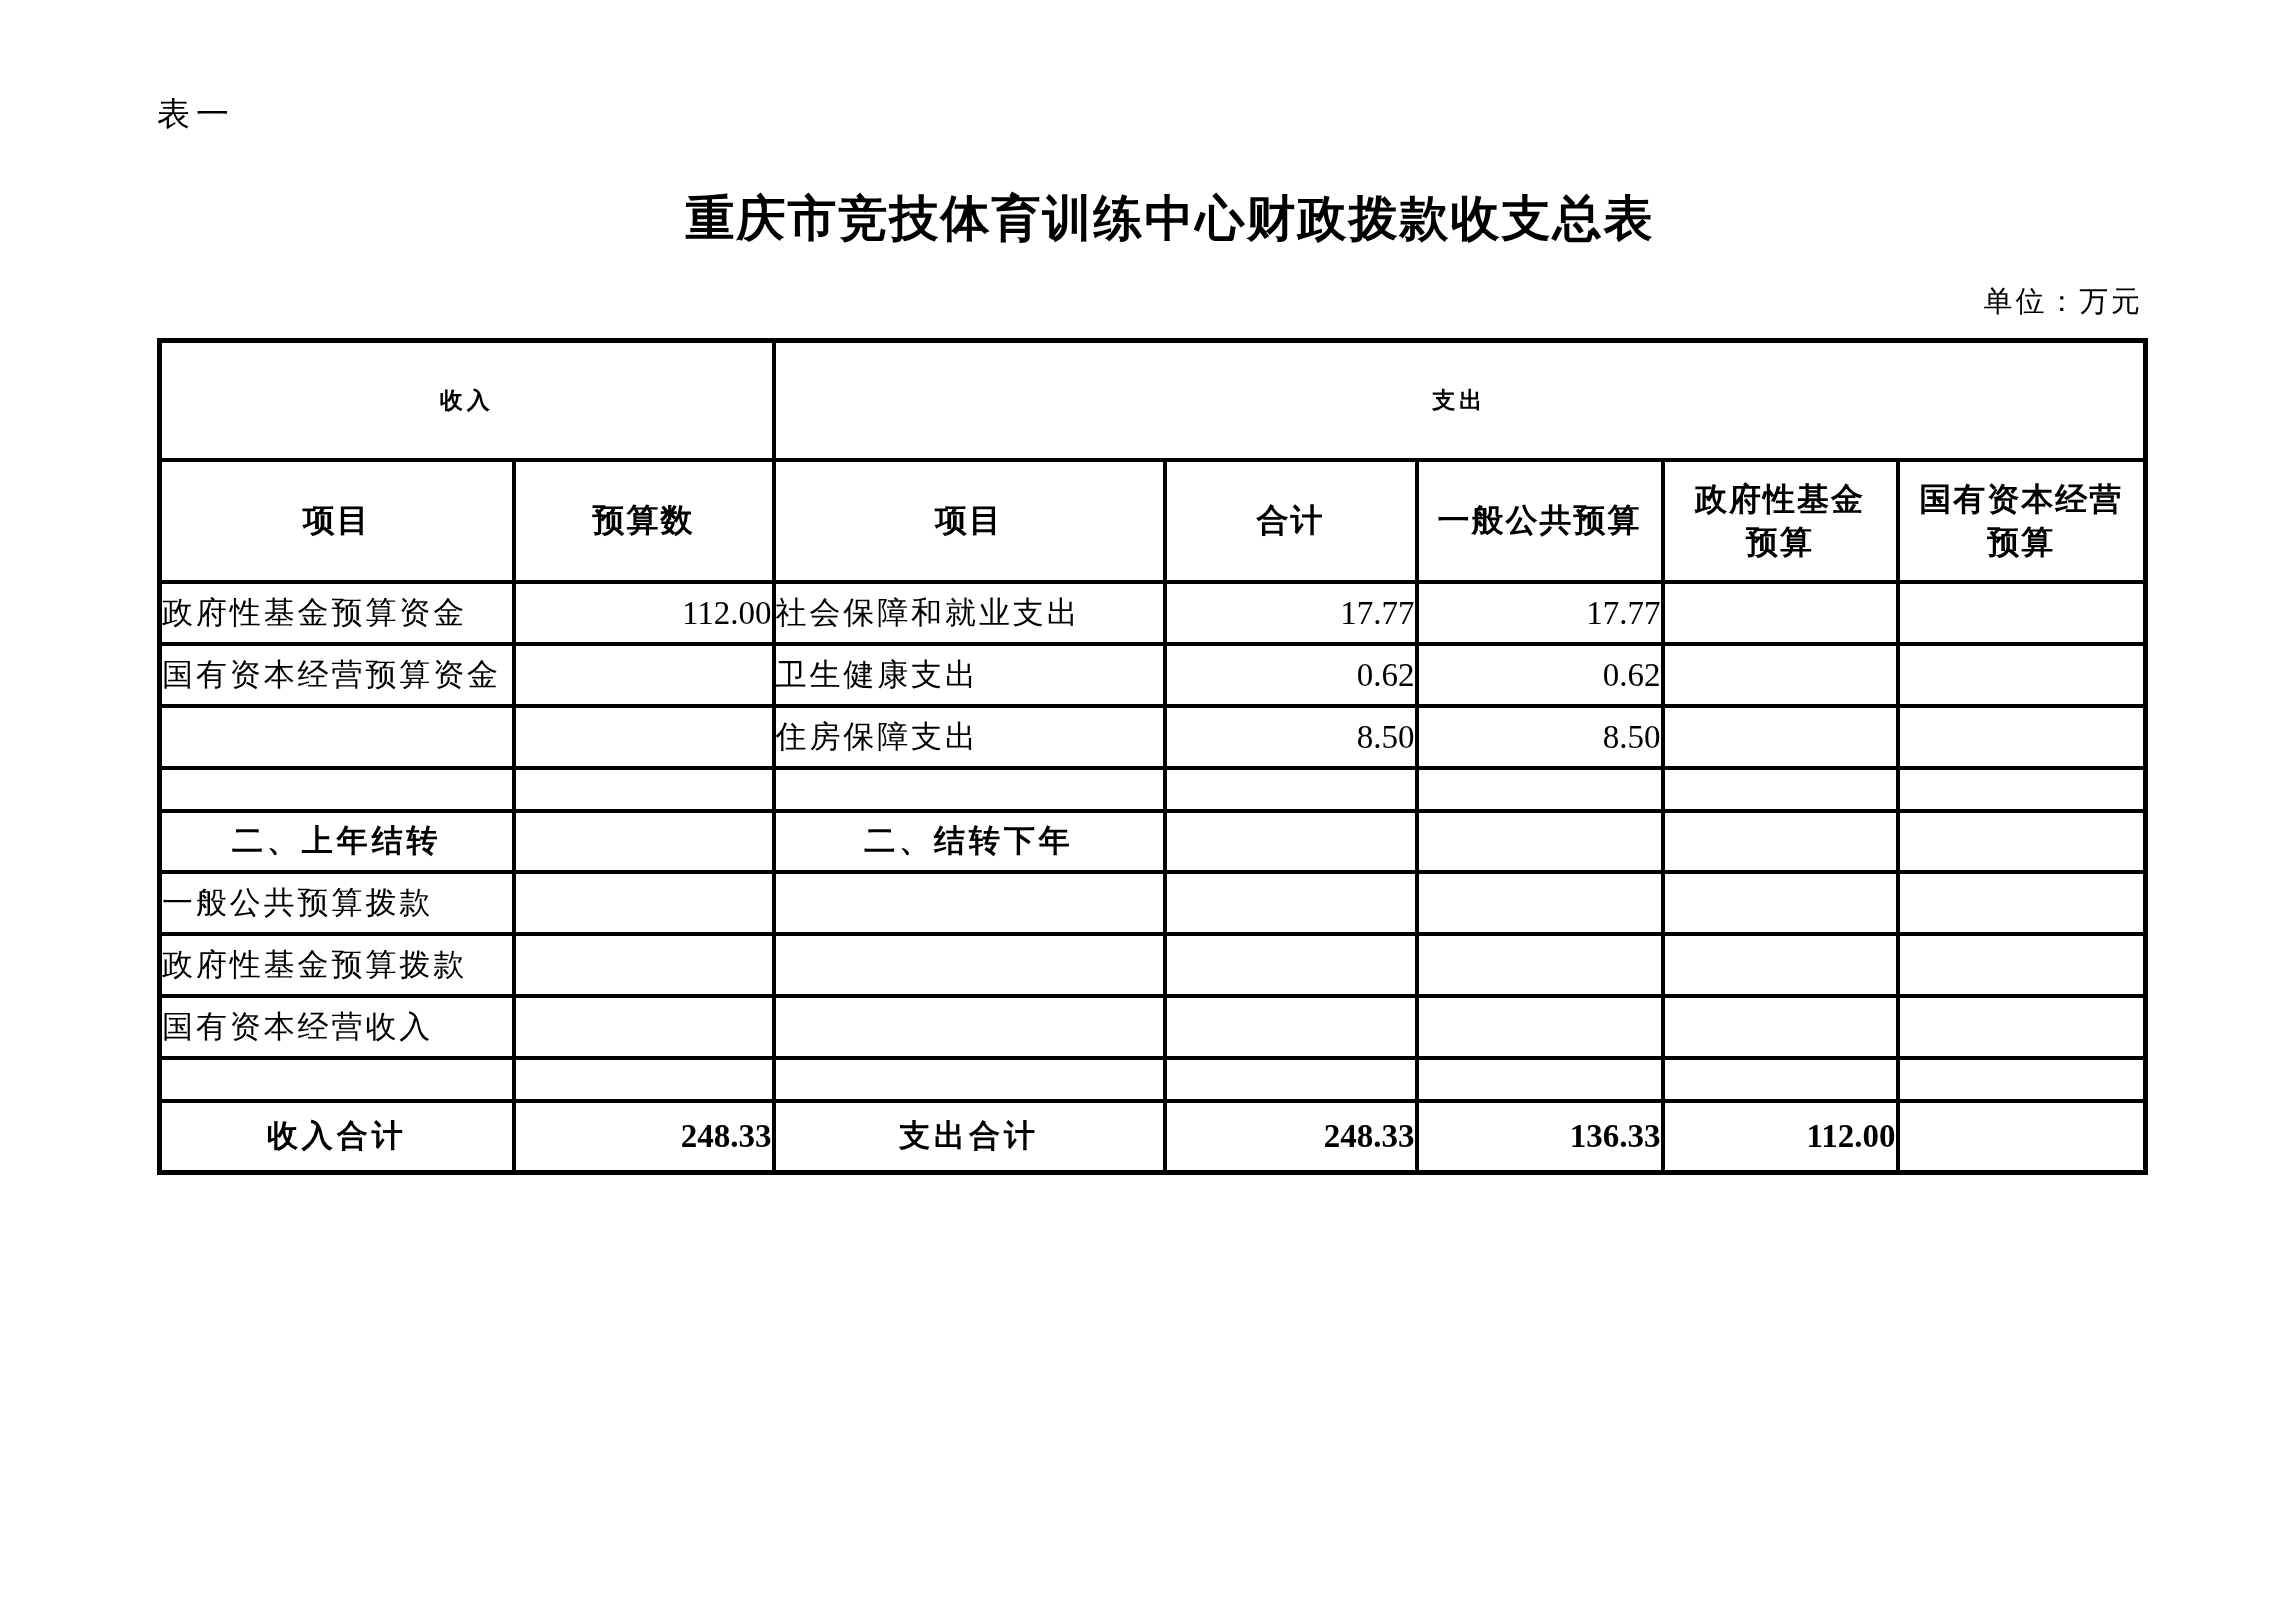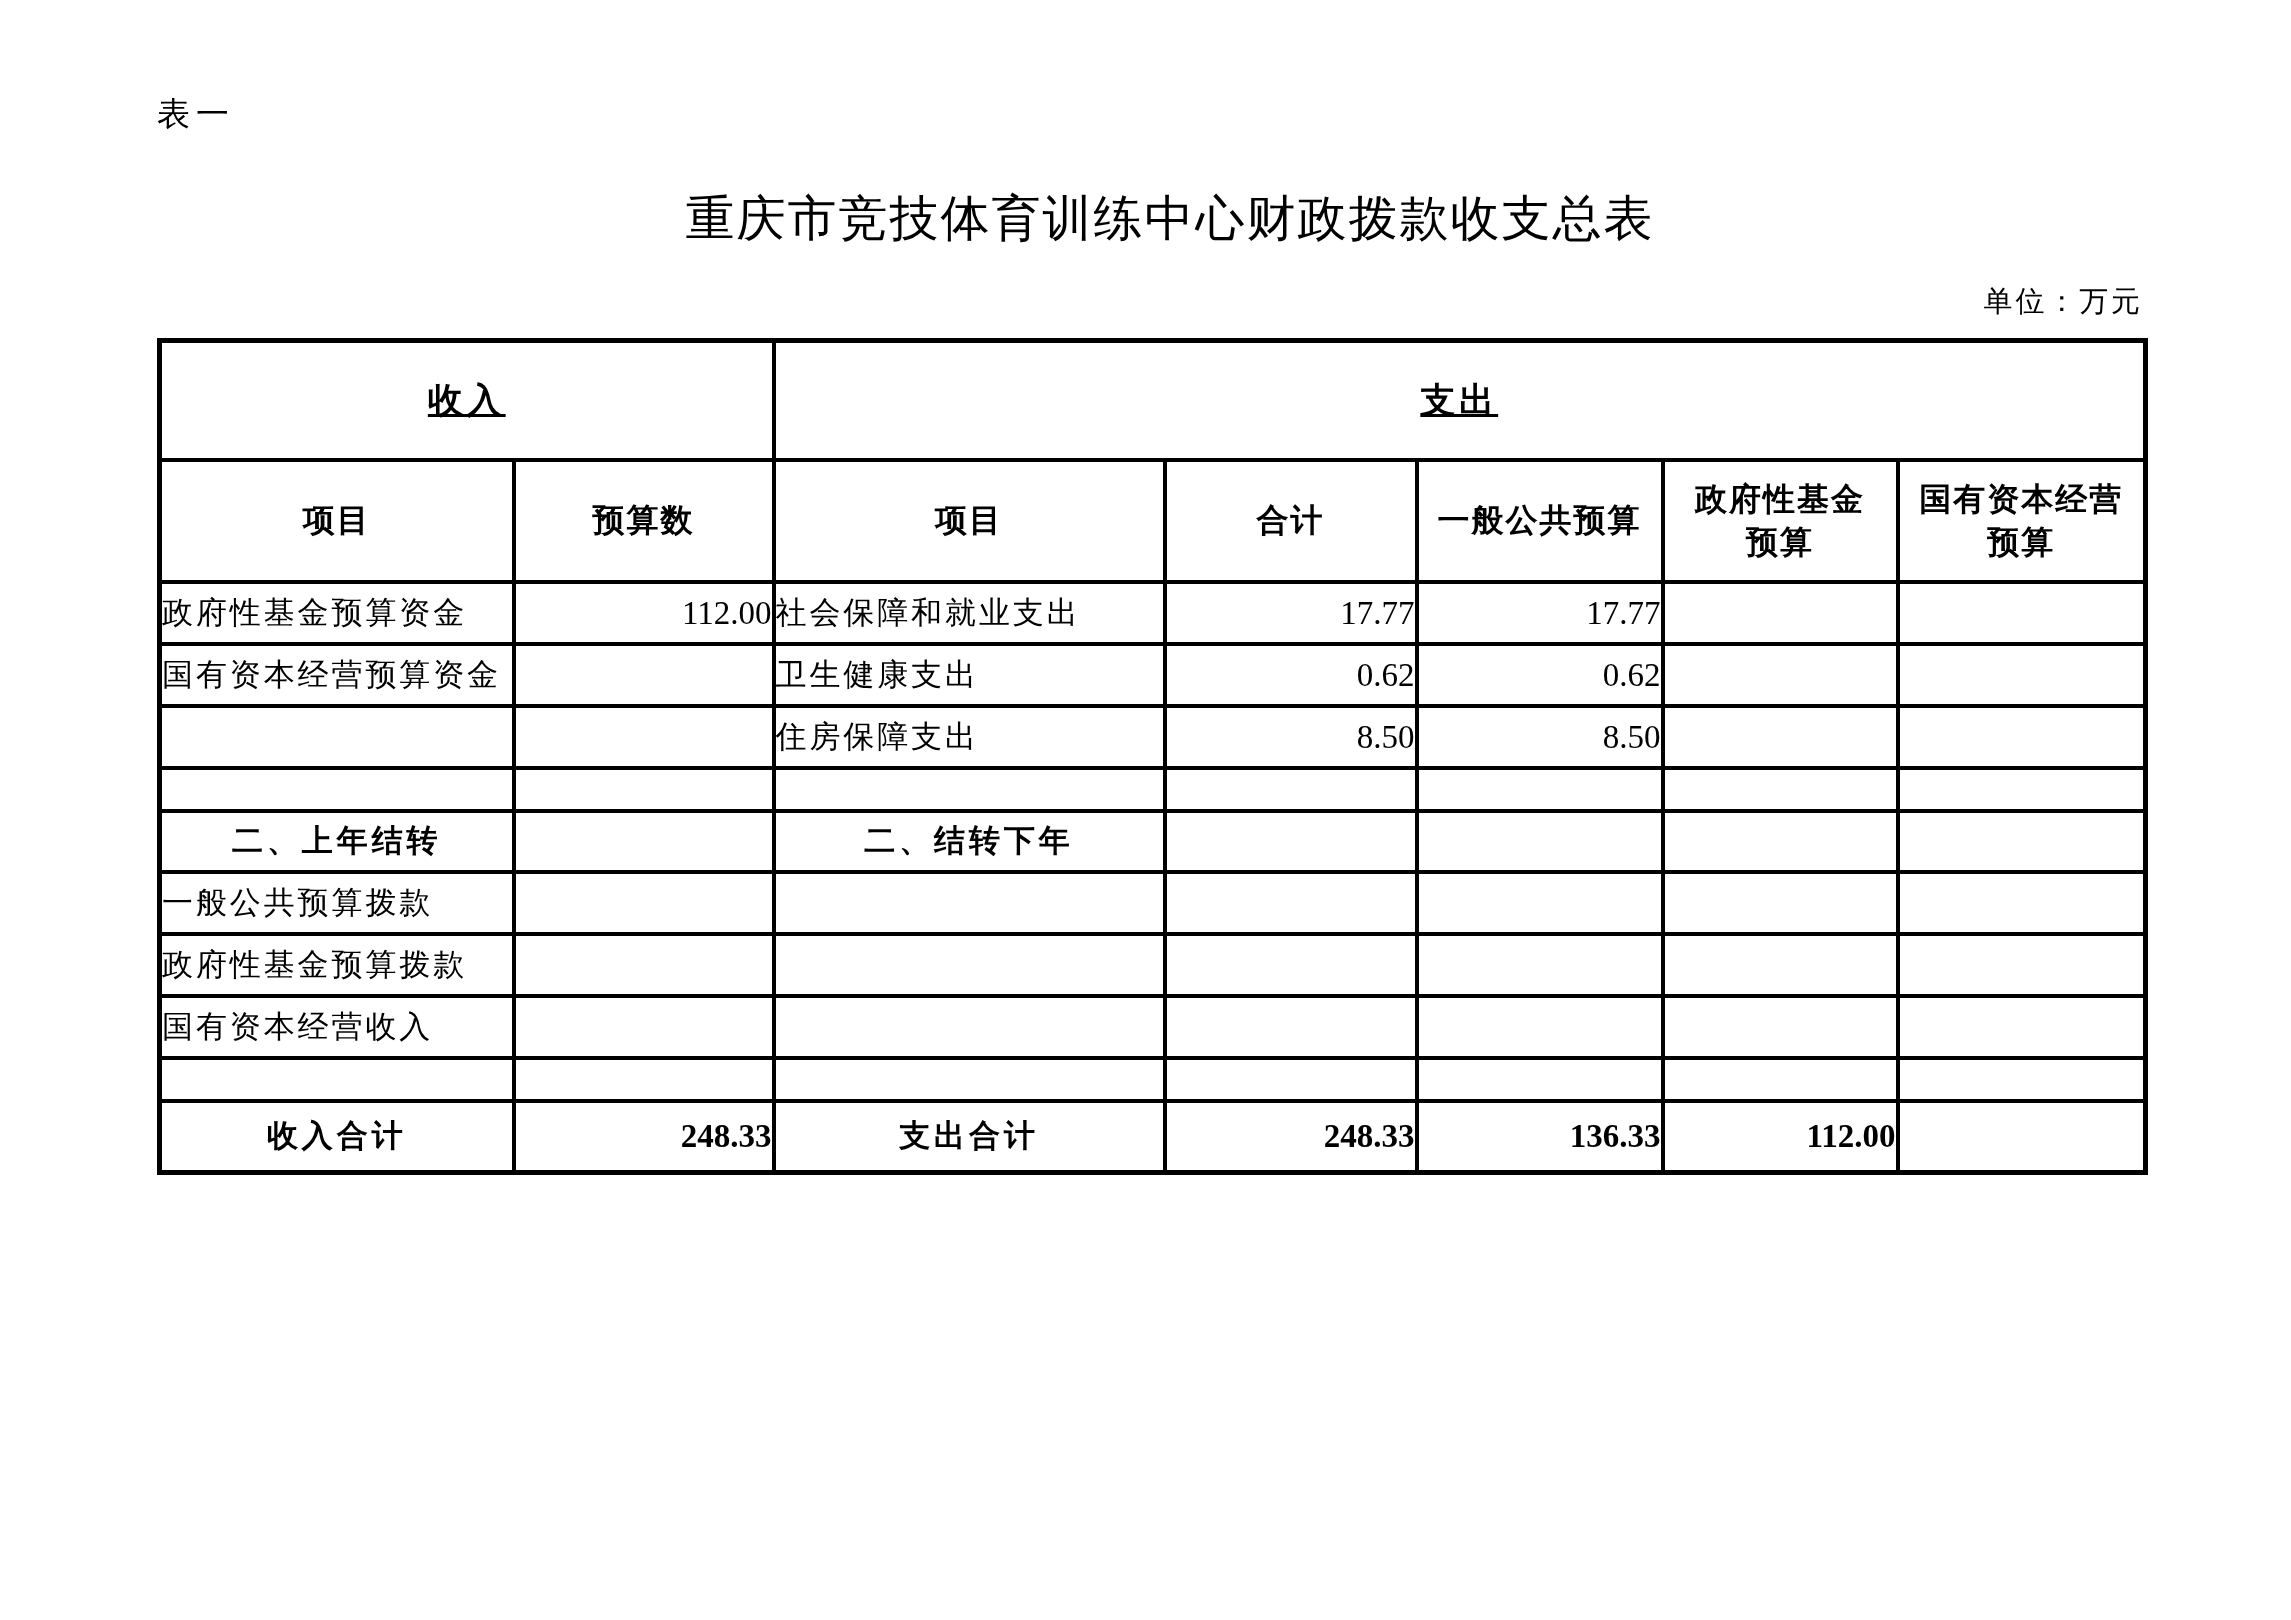--- a/index.html
+++ b/index.html
@@ -23,21 +23,21 @@
     letter-spacing: 5.9px;
   }
   .doc-title {
     position: absolute;
     left: 0;
     right: 0;
     top: 186px;
     margin: 0;
     text-align: center;
     font-size: 49px;
-    font-weight: normal;
+    font-weight: bold;
     letter-spacing: 2px;
     font-family: "Liberation Serif", "DejaVu Serif", serif;
     padding-left: 48px;
   }
   .unit-note {
     position: absolute;
     right: 149px;
     top: 282px;
     font-size: 29px;
     letter-spacing: 2.9px;
@@ -54,24 +54,23 @@
   table.budget th, table.budget td {
     border: 4.9px solid #000;
     overflow: hidden;
     vertical-align: middle;
     padding: 0;
   }
   tr.group-row th {
     height: 115px;
     font-family: "Liberation Sans", "DejaVu Sans", sans-serif;
     font-weight: bold;
-    font-size: 35px;
+    font-size: 23px;
     text-align: center;
     letter-spacing: 3.9px;
-    text-decoration: underline;
   }
   tr.col-row th {
     height: 118px;
     font-family: "Liberation Sans", "DejaVu Sans", sans-serif;
     font-weight: bold;
     font-size: 32px;
     text-align: center;
     letter-spacing: 2px;
     white-space: pre-line;
     line-height: 1.35;

